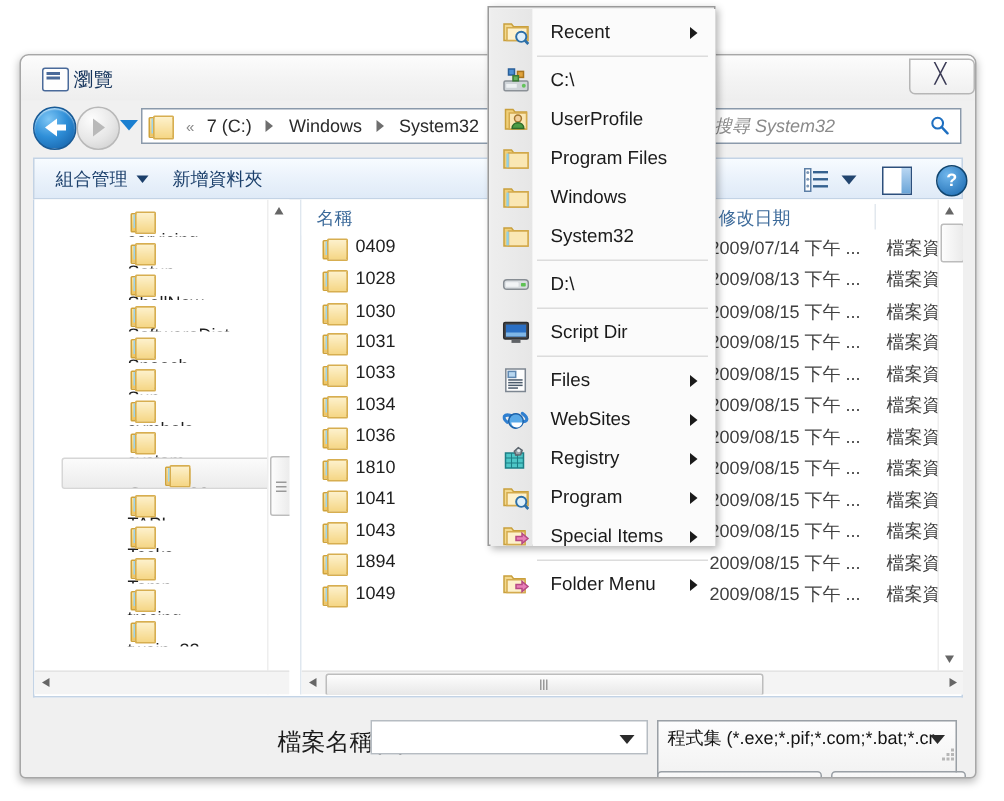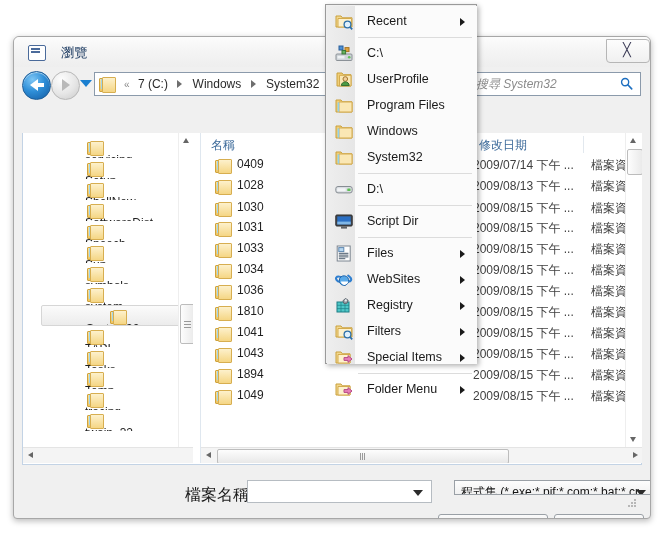--- a/index.html
+++ b/index.html
@@ -22,21 +22,21 @@
     border-radius:6px 6px 4px 4px;
     box-shadow:0 2px 6px rgba(0,0,0,.28);
     overflow:hidden;
   }
   .dlg-titlebar{
     position:absolute;left:0;top:0;width:636px;height:30px;
     background:linear-gradient(to bottom,#fcfcfc 0%,#f4f4f4 50%,#eeeeee 100%);
     border-radius:5px 5px 0 0;
   }
   .dlg-title{
-    position:absolute;left:47px;top:7px;
+    position:absolute;left:35px;top:7px;
     font-size:13px;color:#14335b;
     letter-spacing:.5px;
   }
   .dlg-icon{
     position:absolute;left:14px;top:8px;width:16px;height:14px;
     border:1.6px solid #4a6a9a;border-radius:2px;
     background:#fefefe;
   }
   .dlg-icon::before{
     content:"";position:absolute;left:2px;top:2px;width:9px;height:1.5px;
@@ -199,21 +199,21 @@
   
   .bottom{position:absolute;left:8px;top:432px;width:620px;height:42px;}
   .lbl-filename{position:absolute;left:135px;top:16px;font-size:16px;color:#1b1b1b;white-space:nowrap;margin-left:28px;}
   .fname-combo{
     position:absolute;left:225px;top:11px;width:185px;height:23px;
     background:#fff;border:1px solid #b6bcc2;box-sizing:border-box;cursor:text;
   }
   .fname-caret{position:absolute;right:8px;top:9px;width:0;height:0;
     border-left:5px solid transparent;border-right:5px solid transparent;border-top:6px solid #2b2b2b;cursor:pointer;}
   .filter-combo{
-    position:absolute;left:432px;top:11px;width:200px;height:15px;
+    position:absolute;left:416px;top:11px;width:200px;height:41px;
     background:linear-gradient(to bottom,#fdfdfd,#f1f1f1);
     border:1px solid #9aa0a6;box-sizing:border-box;cursor:pointer;overflow:hidden;
   }
   .filter-txt{position:absolute;left:6px;top:3px;font-size:12px;color:#141414;white-space:nowrap;}
   .filter-caret{position:absolute;right:7px;top:9px;width:0;height:0;
     border-left:5px solid transparent;border-right:5px solid transparent;border-top:6px solid #2b2b2b;}
   .btn{
     position:absolute;top:45px;height:27px;
     background:linear-gradient(to bottom,#fafafa 0%,#f0f0f0 45%,#e3e3e3 50%,#efefef 100%);
     border:1px solid #9aa0a6;border-radius:3px;
@@ -299,20 +299,39 @@
 
       <div class="searchbox">
         <div class="ph">搜尋 System32</div>
         <svg class="search-icon" viewBox="0 0 16 16">
           <circle cx="6.3" cy="6.3" r="4.4" fill="none" stroke="#1e6fc0" stroke-width="1.7"></circle>
           <line x1="9.6" y1="9.6" x2="14.4" y2="14.6" stroke="#1e6fc0" stroke-width="2" stroke-linecap="round"></line>
         </svg>
       </div>
     </div>
 
+    <div class="cmdbar">
+      <div class="cmd-item cmd-organize">
+        <span>組合管理</span><i class="cmd-caret"></i>
+      </div>
+      <div class="cmd-item cmd-newfolder">新增資料夾</div>
+
+      <svg class="tb-icon view-icon" viewBox="0 0 16 16">
+        <rect x="0.5" y="0.5" width="4" height="15" fill="#fff" stroke="#5c7fa6"></rect>
+        <circle cx="2.5" cy="3" r="1" fill="#7d97b5"></circle>
+          <circle cx="2.5" cy="7.5" r="1" fill="#7d97b5"></circle>
+          <circle cx="2.5" cy="12" r="1" fill="#7d97b5"></circle>
+        <rect x="6" y="2" width="10" height="1.6" fill="#35618f"></rect>
+        <rect x="6" y="6.7" width="10" height="1.6" fill="#35618f"></rect>
+        <rect x="6" y="11.4" width="10" height="1.6" fill="#35618f"></rect>
+      </svg>
+      <div class="view-caret"></div>
+      <div class="tb-icon pane-icon"></div>
+      <div class="tb-icon help-icon">?</div>
+    </div>
 
     <div class="content">
 
       <div class="tree-pane">
         <div id="tree-items">
             <div class="tree-item" style="top: 4px;"><span class="fi folder-ico">
                 <span class="bk"></span>
                 <span class="fr"></span>
                 <span class="sp"></span>
               </span><span>servicing</span></div>
@@ -698,21 +717,21 @@
           <span class="mlabel">Registry</span>
           <i class="marrow"></i>
         </div>
         <div class="mi" style="top: 314px;">
           <span class="micon"><svg viewBox="0 0 18 17">
               <path d="M1 3h5l1.4 1.8H17V14H1z" fill="#f3d98f" stroke="#c9a03c"></path>
               <path d="M3 5.5h13.5V14H3z" fill="#fdf1cc" stroke="#d4ab4e"></path>
               <circle cx="12.5" cy="11.5" r="3.4" fill="#dff0fb" stroke="#2c6fa8" stroke-width="1.3"></circle>
               <line x1="15" y1="14" x2="17.2" y2="16.3" stroke="#2c6fa8" stroke-width="1.8"></line>
             </svg></span>
-          <span class="mlabel">Filters</span>
+          <span class="mlabel">Program</span>
           <i class="marrow"></i>
         </div>
         <div class="mi" style="top: 340px;">
           <span class="micon"><svg viewBox="0 0 18 17">
               <path d="M1 3h5l1.4 1.8H15V14H1z" fill="#f3d98f" stroke="#c9a03c"></path>
               <path d="M3 5.5h12V14H3z" fill="#fdf1cc" stroke="#d4ab4e"></path>
               <path d="M9 8.6h4v-2l4 3.4-4 3.4v-2H9z" fill="#e87fb8" stroke="#b64a85"></path>
             </svg></span>
           <span class="mlabel">Special Items</span>
           <i class="marrow"></i>

